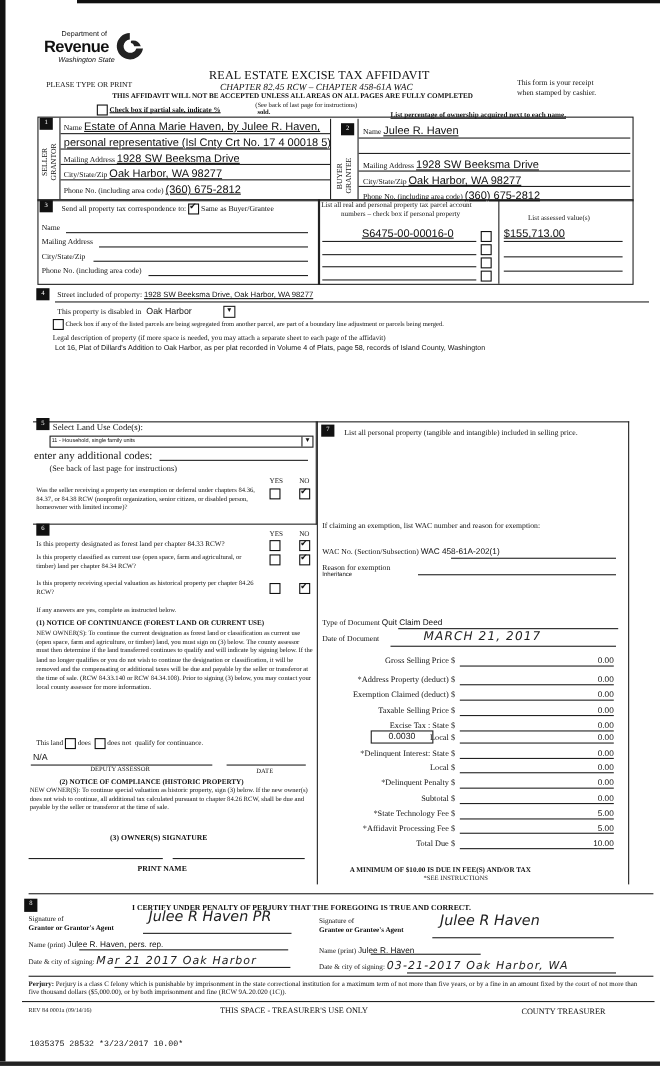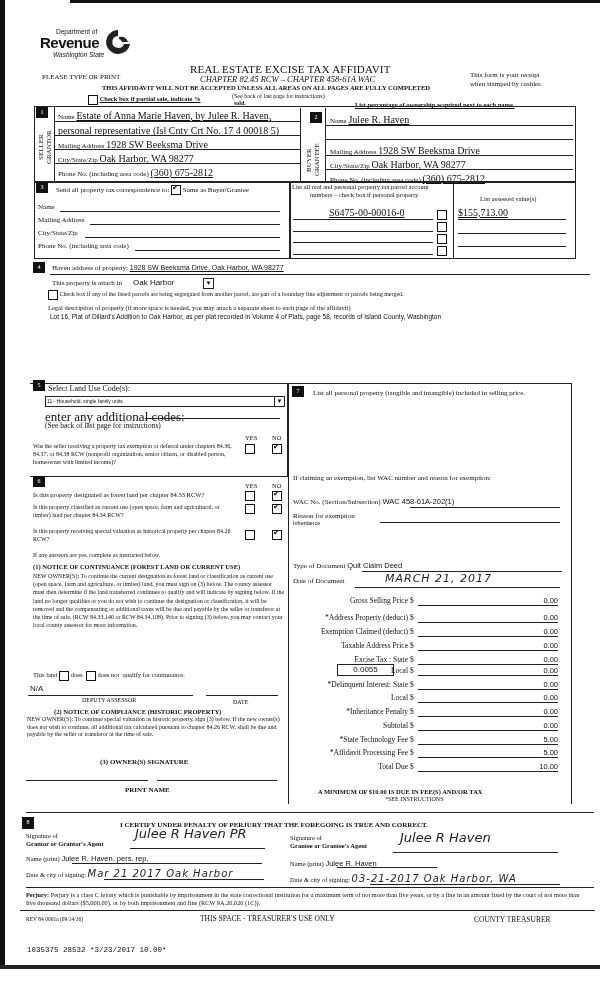--- a/index.html
+++ b/index.html
@@ -12,21 +12,21 @@
   .edge-left { position:absolute; left:0; top:0; width:5px; height:991px; background:#111; }
   .edge-top { position:absolute; left:70px; top:0; width:530px; height:3px; background:#111; }
   .edge-bottom { position:absolute; left:0; top:965px; width:600px; height:26px; background:#fff; }
   .edge-bottom::before { content:""; position:absolute; left:0; top:0; width:600px; height:4px; background:#222; }
   .badge { position:absolute; background:#111; color:#fff; font-size:6px; text-align:center; width:12px; height:11px; line-height:11px; }
   .box { position:absolute; border:1px solid #222; }
   .line { position:absolute; height:0; border-top:1px solid #222; }
   .vline { position:absolute; width:0; border-left:1px solid #222; }
   .cb { display:inline-block; width:8px; height:8px; border:1px solid #111; vertical-align:middle; position:relative; background:#fff; }
   .cb.checked::after { content:"\2714"; position:absolute; left:0; top:-3px; font-size:8px; color:#111; }
-  .fill { font-family:Liberation Serif, serif; font-size:10px; text-decoration:underline;text-align:center; }
+  .fill { font-family:Liberation Sans, sans-serif; font-size:10px; text-decoration:underline;text-align:center; }
   .label { font-size:7px; }
   .vert { position:absolute; writing-mode:vertical-rl; transform:rotate(180deg); font-size:7px; text-align:center; line-height:8px; }
   .fee-row { position:absolute; left:290px; width:268px; height:12px; font-size:7.5px; }
   .fee-row .fl { position:absolute; right:150px; top:0; white-space:nowrap; }
   .fee-row .fd { position:absolute; left:120px; top:0; }
   .fee-row .fv { position:absolute; right:0; top:0; width:140px; text-align:right; border-bottom:1px solid #222; font-family:"Liberation Sans", sans-serif; font-size:7.5px; }
 </style>
 </head>
 <body>
 
@@ -140,42 +140,42 @@
 <div class="abs" style="left:437px;top:222px;"><span class="cb"></span></div>
 <div class="line" style="left:458px;top:233px;width:108px;"></div>
 <div class="line" style="left:293px;top:242px;width:140px;"></div>
 <div class="abs" style="left:437px;top:234px;"><span class="cb"></span></div>
 <div class="line" style="left:458px;top:246px;width:108px;"></div>
 <div class="line" style="left:293px;top:254px;width:140px;"></div>
 <div class="abs" style="left:437px;top:246px;"><span class="cb"></span></div>
 
 <div class="badge" style="left:33px;top:262px;">4</div>
 <div class="abs" style="left:52px;top:264px;font-size:7px;">
-  <span>Haven address of property:</span>
+  <span>Street included of property:</span>
   <span class="sans" style="font-size:7px;text-decoration:underline;">1928 SW Beeksma Drive, Oak Harbor, WA  98277</span>
 </div>
 <div class="line" style="left:50px;top:274px;width:540px;"></div>
-<div class="abs label" style="left:52px;top:279px;">This property is attach in</div>
+<div class="abs label" style="left:52px;top:279px;">This property is disabled in</div>
 <div class="abs sans" style="left:133px;top:278px;font-size:8px;">Oak Harbor</div>
 <div class="abs" style="left:203px;top:278px;width:9px;height:9px;border:1px solid #222;font-size:6px;text-align:center;line-height:9px;">▼</div>
 <div class="abs" style="left:48px;top:290px;font-size:6px;">
   <span class="cb"></span>
   <span>Check box if any of the listed parcels are being segregated from another parcel, are part of a boundary line adjustment or parcels being merged.</span>
 </div>
 <div class="abs" style="left:48px;top:304px;font-size:6.5px;">Legal description of property (if more space is needed, you may attach a separate sheet to each page of the affidavit)</div>
 <div class="abs sans" style="left:50px;top:313px;font-size:6.5px;">Lot 16, Plat of Dillard's Addition to Oak Harbor, as per plat recorded in Volume 4 of Plats, page 58, records of Island County, Washington</div>
 
 <div class="box" style="left:30px;top:383px;width:257px;height:93px;border-left:none;border-bottom:none;"></div>
 <div class="badge" style="left:33px;top:380px;">5</div>
 <div class="abs" style="left:48px;top:384px;font-size:8px;">Select Land Use Code(s):</div>
 <div class="abs" style="left:45px;top:396px;width:238px;height:9px;border:1px solid #222;">
   <span class="sans" style="font-size:5px;position:absolute;left:1px;top:1px;">11 - Household, single family units</span>
   <span style="position:absolute;right:0;top:0;width:9px;height:9px;border-left:1px solid #222;font-size:6px;text-align:center;line-height:9px;">▼</span>
 </div>
-<div class="abs" style="left:45px;top:409px;font-size:13px;">enter any additional codes:</div>
+<div class="abs" style="left:31px;top:409px;font-size:10px;">enter any additional codes:</div>
 <div class="line" style="left:145px;top:418px;width:135px;"></div>
 <div class="abs" style="left:45px;top:421px;font-size:7.5px;">(See back of last page for instructions)</div>
 <div class="abs" style="left:245px;top:434px;font-size:6.5px;">YES</div>
 <div class="abs" style="left:272px;top:434px;font-size:6.5px;">NO</div>
 <div class="abs" style="left:33px;top:442px;width:210px;font-size:6px;line-height:8px;">Was the seller receiving a property tax exemption or deferral under chapters 84.36, 84.37, or 84.38 RCW (nonprofit organization, senior citizen, or disabled person, homeowner with limited income)?</div>
 <div class="abs" style="left:245px;top:444px;"><span class="cb"></span></div>
 <div class="abs" style="left:272px;top:444px;"><span class="cb checked"></span></div>
 
 <div class="line" style="left:30px;top:476px;width:258px;"></div>
 <div class="badge" style="left:33px;top:476px;">6</div>
@@ -244,47 +244,47 @@
   <span class="fl">*Address Property (deduct)</span>
   <span class="fd">$</span>
   <span class="fv">0.00</span>
 </div>
 <div class="fee-row" style="top:627px;">
   <span class="fl">Exemption Claimed (deduct)</span>
   <span class="fd">$</span>
   <span class="fv">0.00</span>
 </div>
 <div class="fee-row" style="top:641px;">
-  <span class="fl">Taxable Address Price</span>
+  <span class="fl">Taxable Selling Price</span>
   <span class="fd">$</span>
   <span class="fv">0.00</span>
 </div>
 <div class="fee-row" style="top:655px;">
   <span class="fl">Excise Tax : State</span>
   <span class="fd">$</span>
   <span class="fv">0.00</span>
 </div>
-<div class="abs sans" style="left:337px;top:664px;width:55px;height:10px;border:1px solid #222;font-size:8px;text-align:center;line-height:10px;">0.0055</div>
+<div class="abs sans" style="left:337px;top:664px;width:55px;height:10px;border:1px solid #222;font-size:8px;text-align:center;line-height:10px;">0.0030</div>
 <div class="fee-row" style="top:666px;">
   <span class="fl">Local</span>
   <span class="fd">$</span>
   <span class="fv">0.00</span>
 </div>
 <div class="fee-row" style="top:680px;">
   <span class="fl">*Delinquent Interest: State</span>
   <span class="fd">$</span>
   <span class="fv">0.00</span>
 </div>
 <div class="fee-row" style="top:693px;">
   <span class="fl">Local</span>
   <span class="fd">$</span>
   <span class="fv">0.00</span>
 </div>
 <div class="fee-row" style="top:707px;">
-  <span class="fl">*Inheritance Penalty</span>
+  <span class="fl">*Delinquent Penalty</span>
   <span class="fd">$</span>
   <span class="fv">0.00</span>
 </div>
 <div class="fee-row" style="top:721px;">
   <span class="fl">Subtotal</span>
   <span class="fd">$</span>
   <span class="fv">0.00</span>
 </div>
 <div class="fee-row" style="top:735px;">
   <span class="fl">*State Technology Fee</span>

